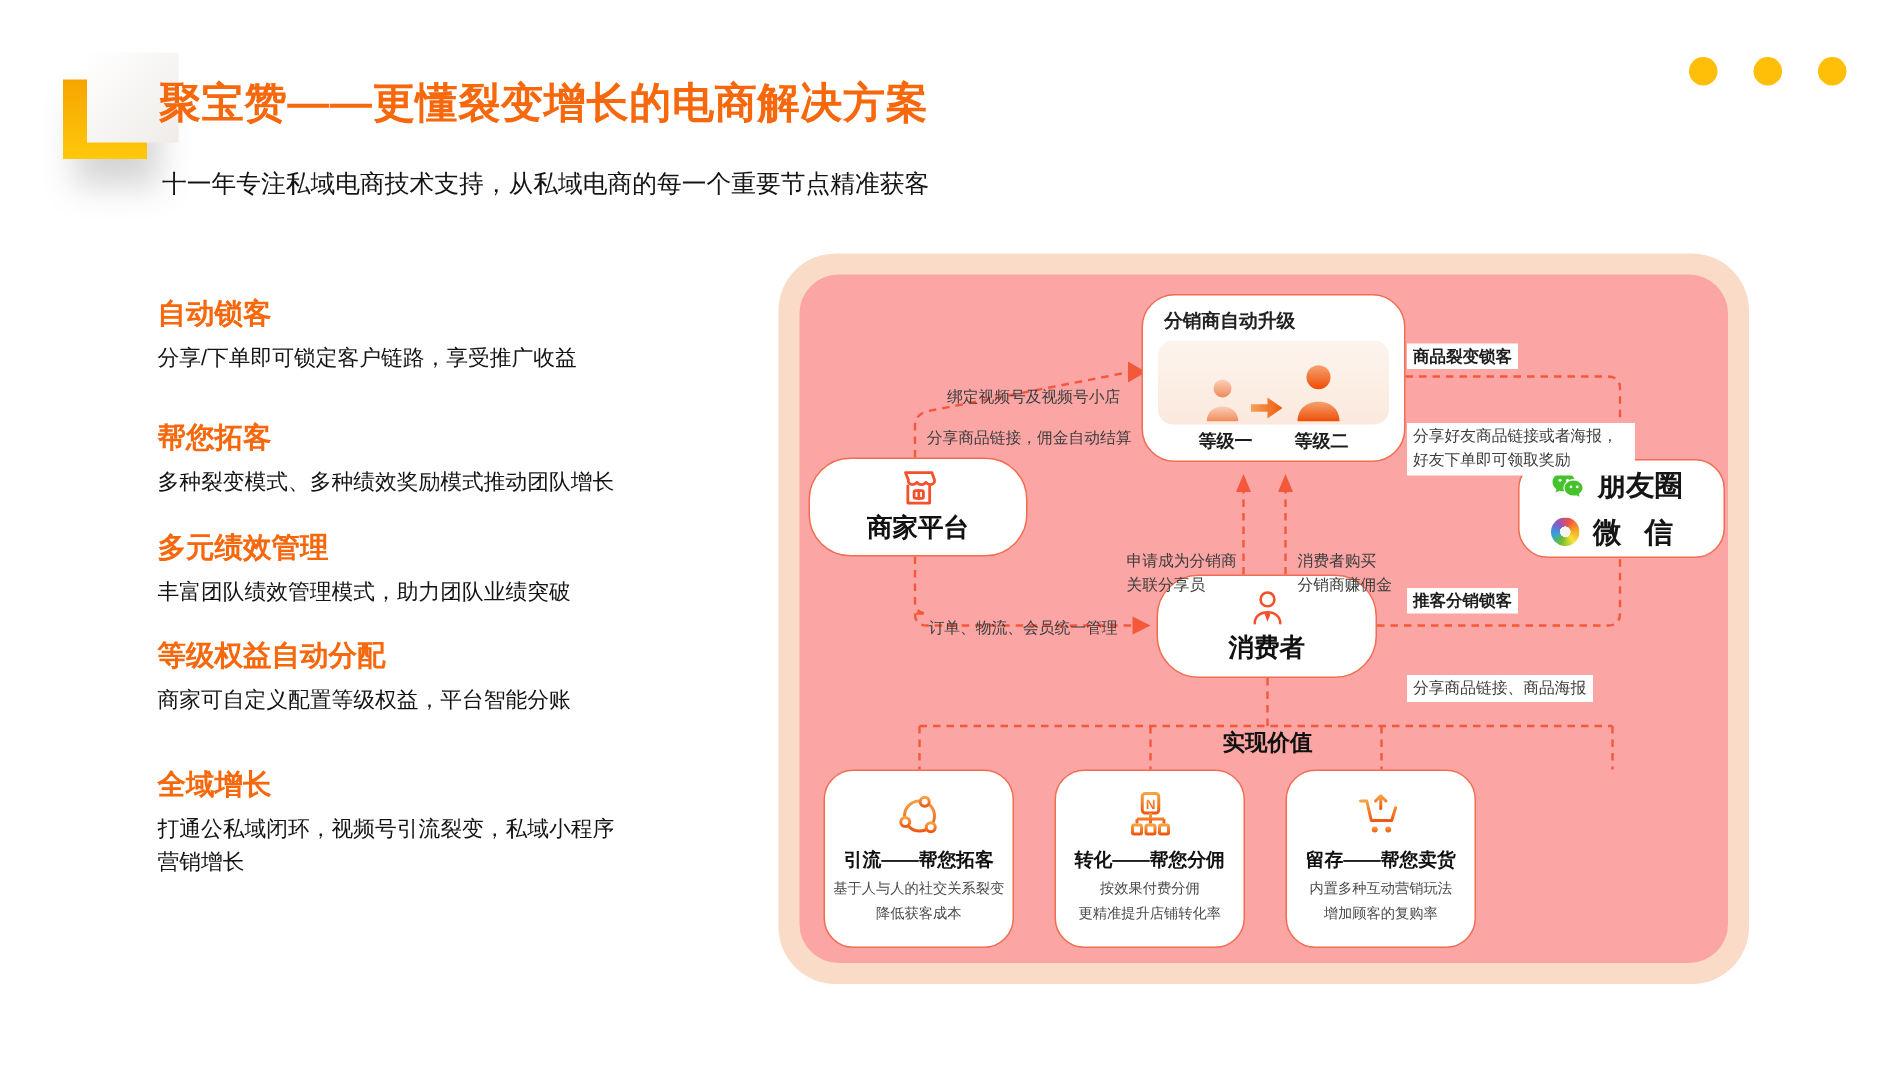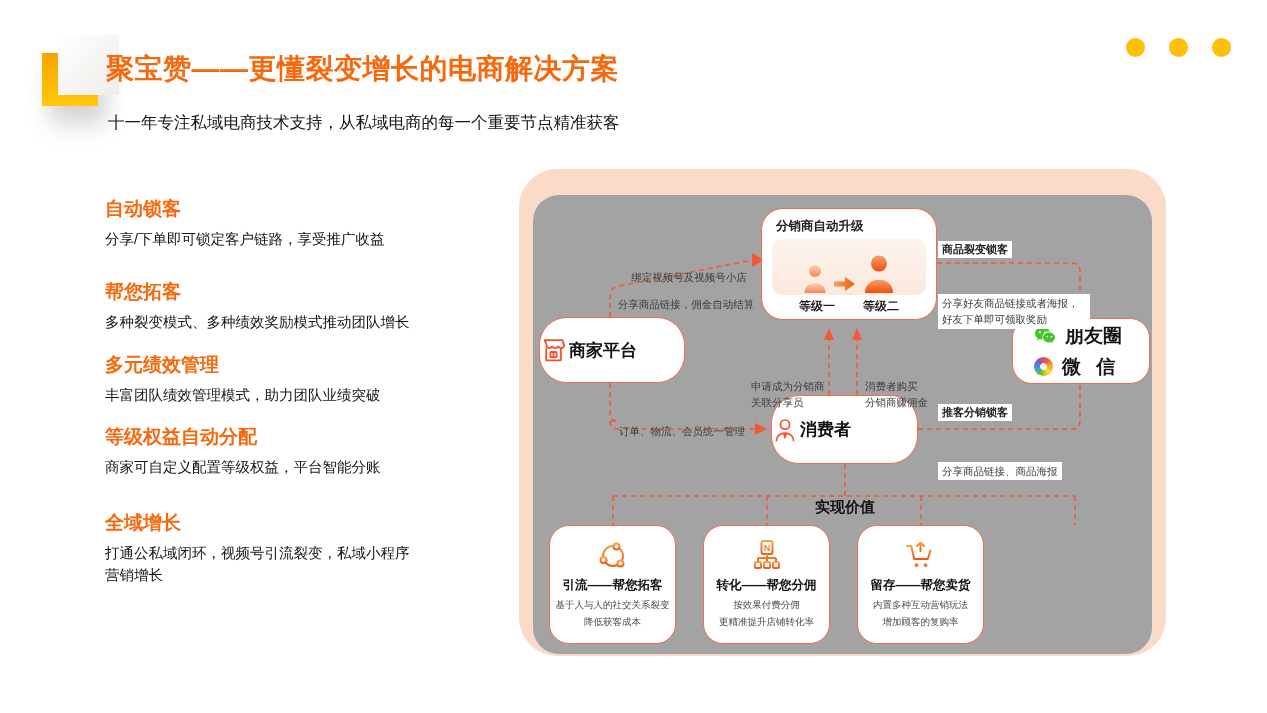--- a/index.html
+++ b/index.html
@@ -24,37 +24,37 @@
   .feature{position:absolute;left:105px;width:420px;}
   .feature h3{margin:0;font-size:19px;font-weight:800;color:#f7680d;}
   .feature p{margin:7px 0 0 0;font-size:14.5px;line-height:1.5;color:#141414;max-width:316px;width:420px;}
   .f1{top:196px}.f2{top:279px}.f3{top:352px}.f4{top:424px}.f5{top:510px}
   .f1 p,.f2 p,.f3 p,.f4 p{max-width:420px}
   .f5 p{width:316px}
 
   
   .panel{position:absolute;left:519px;top:169px;width:647px;height:487px;
     background:#fadbc7;border-radius:38px;}
-  .panel-inner{position:absolute;left:14px;top:26px;width:619px;height:459px;
-    background:#a3a3a3;border-radius:26px;}
+  .panel-inner{position:absolute;left:14px;top:14px;width:619px;height:459px;
+    background:#fca5a5;border-radius:26px;}
   .connectors{position:absolute;left:0;top:0;pointer-events:none;}
 
   .box{position:absolute;background:#fff;border:1.5px solid #f26d50;box-sizing:border-box;}
 
   
   .upgrade{left:228px;top:13px;width:176px;height:112px;border-radius:22px;}
   .box-title{font-size:12.5px;font-weight:700;color:#222;padding:9px 0 0 14px;}
   .persons{position:absolute;left:10px;right:10px;top:30px;height:56px;border-radius:10px;
     background:linear-gradient(180deg,#fdf4ee,#fbe9dd);
     display:flex;align-items:flex-end;justify-content:center;gap:7px;padding-bottom:2px;box-sizing:border-box;}
   .levels{position:absolute;left:0;right:0;top:89px;display:flex;justify-content:center;gap:28px;
     font-size:12px;font-weight:700;color:#1c1c1c;}
 
   
-  .entity{display:flex;flex-direction:row;align-items:center;gap:2px;border-radius:28px;}
+  .entity{display:flex;flex-direction:column;align-items:center;justify-content:center;gap:2px;border-radius:28px;}
   .merchant{left:6px;top:122px;width:146px;height:66px;}
   .consumer{left:238px;top:200px;width:147px;height:69px;}
   .entity-label{font-size:17px;font-weight:700;color:#111;}
 
   
   .wechat{left:479px;top:123px;width:138px;height:66px;border-radius:20px;
     display:flex;flex-direction:column;align-items:center;justify-content:center;gap:5px;}
   .wx-row{display:flex;align-items:center;gap:9px;width:94px;font-size:19px;font-weight:700;color:#151515;}
   .wx-wide{word-spacing:10px;}
   .moments-icon{width:19px;height:19px;border-radius:50%;flex:0 0 19px;

